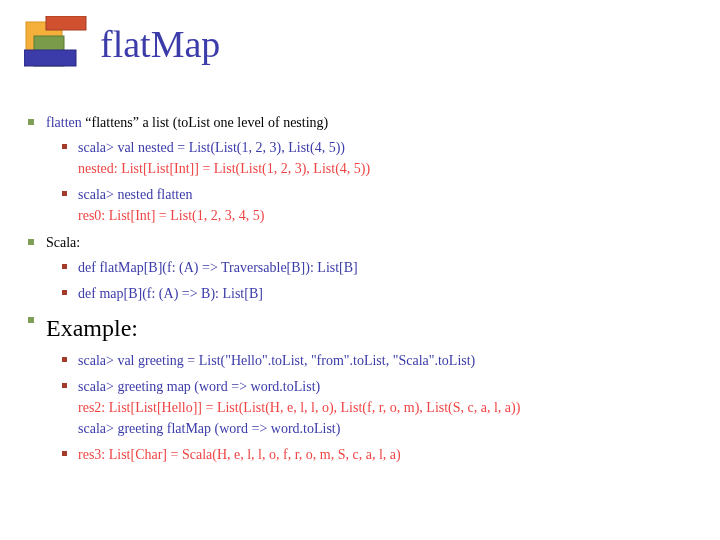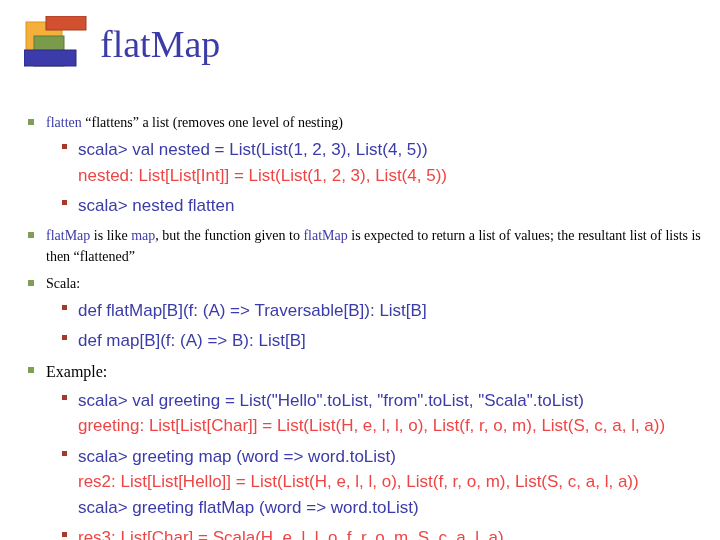--- a/index.html
+++ b/index.html
@@ -51,74 +51,71 @@
   ul.sub > li::before {
     content: "";
     position: absolute;
     left: 4px;
     top: 7px;
     width: 5px;
     height: 5px;
     background: #a33a2a;
   }
   .fnname { color: #3b3ba9; font-family: Georgia, serif; }
-  .sans { font-family: Liberation Sans, sans-serif; font-size: 17px; }
+  .sans { font-family: Liberation Serif, serif; font-size: 14px; }
   .code { color: #3b3ba9; }
   .prompt { color: #3b3ba9; }
   .output { color: #ef4444; }
-  .larger { font-size: 16px; text-align: center; }
+  .larger { font-size: 24px; text-align: center; }
 </style>
 </head>
 <body>
 
 <div class="slide-logo">
   <svg viewBox="0 0 64 56" width="64" height="56">
     <rect x="2" y="6" width="36" height="36" fill="#f4b03a" stroke="#d89320" stroke-width="1"></rect>
     <rect x="22" y="0" width="40" height="14" fill="#d05030" stroke="#a23c22" stroke-width="1"></rect>
     <rect x="10" y="20" width="30" height="30" fill="#7a9c4a" stroke="#5c7a34" stroke-width="1"></rect>
     <rect x="0" y="34" width="52" height="16" fill="#3b3ba9" stroke="#2a2a80" stroke-width="1"></rect>
   </svg>
 </div>
 
 <div class="slide-title">flatMap</div>
 
 <div class="slide-body">
 <ul class="top">
 
   <li>
-    <span class="fnname">flatten</span><span> “flattens” a list (removes one level of nesting)</span>
+    <span class="fnname">flatten</span><span> “flattens” a list (toList one level of nesting)</span>
     <ul class="sub">
       <li class="sans">
         <span class="prompt">scala&gt;</span><span class="code"> val nested = List(List(1, 2, 3), List(4, 5))</span><br>
         <span class="output">nested: List[List[Int]] = List(List(1, 2, 3), List(4, 5))</span>
       </li>
       <li class="sans">
         <span class="prompt">scala&gt;</span><span class="code"> nested flatten</span><br>
+        <span class="output">res0: List[Int] = List(1, 2, 3, 4, 5)</span>
       </li>
     </ul>
   </li>
 
-  <li>
-    <span class="fnname">flatMap</span><span> is like </span><span class="fnname">map</span><span>, but the function given to </span><span class="fnname">flatMap</span><span> is expected to return a list of values; the resultant list of lists is then “flattened”</span>
-  </li>
 
   <li>
     <span>Scala:</span>
     <ul class="sub">
       <li class="sans code">def   flatMap[B](f: (A) =&gt; Traversable[B]): List[B]</li>
       <li class="sans code">def   map[B](f: (A) =&gt; B): List[B]</li>
     </ul>
   </li>
 
   <li>
     <span class="larger">Example:</span>
     <ul class="sub">
       <li class="sans">
         <span class="prompt">scala&gt;</span><span class="code"> val greeting =  List("Hello".toList, "from".toList, "Scala".toList)</span><br>
-        <span class="output">greeting: List[List[Char]] = List(List(H, e, l, l, o), List(f, r, o, m), List(S, c, a, l, a))</span>
       </li>
       <li class="sans">
         <span class="prompt">scala&gt;</span><span class="code"> greeting map (word =&gt; word.toList)</span><br>
         <span class="output">res2: List[List[Hello]] = List(List(H, e, l, l, o), List(f, r, o, m), List(S, c, a, l, a))</span><br>
         <span class="prompt">scala&gt;</span><span class="code"> greeting flatMap (word =&gt; word.toList)</span>
       </li>
       <li class="sans output">res3: List[Char] = Scala(H, e, l, l, o, f, r, o, m, S, c, a, l, a)</li>
     </ul>
   </li>
 

